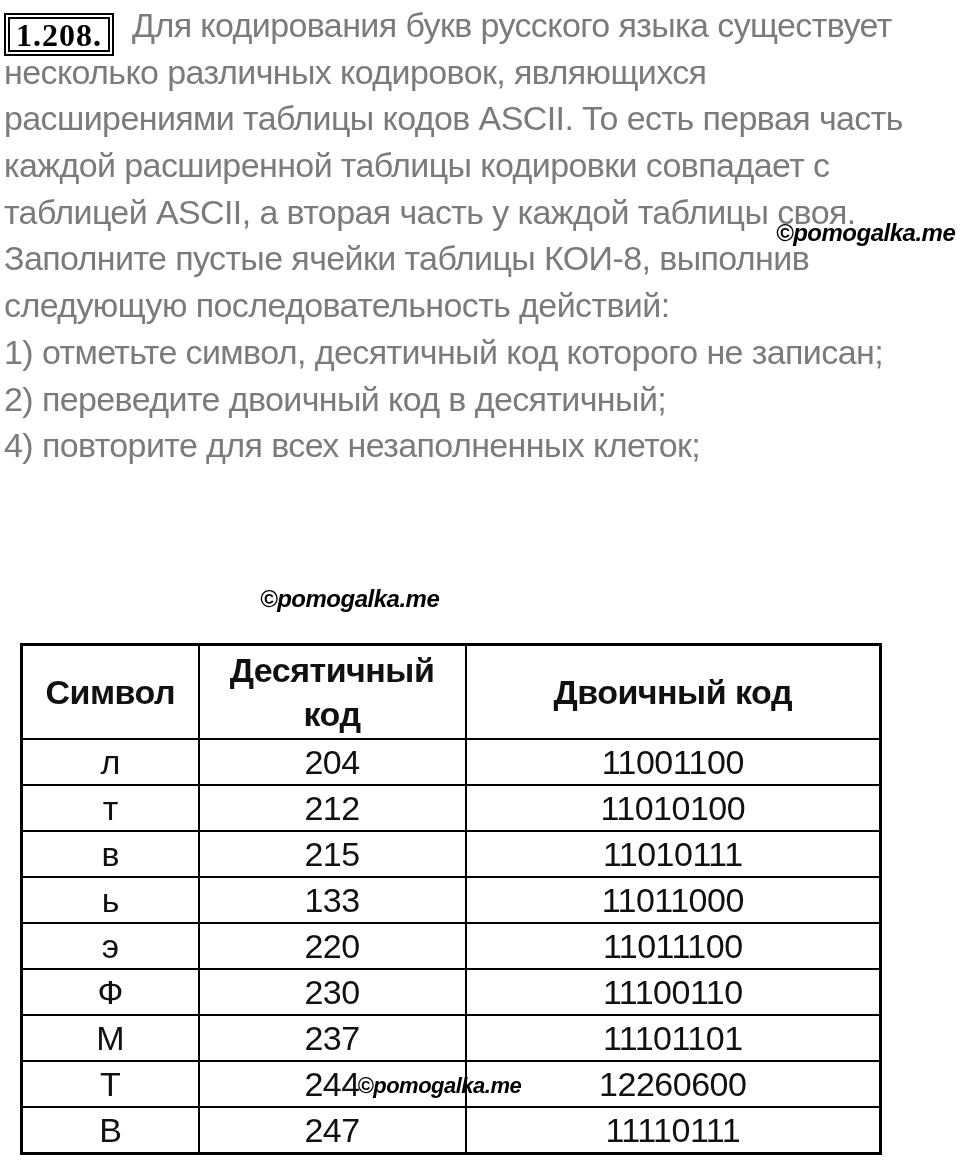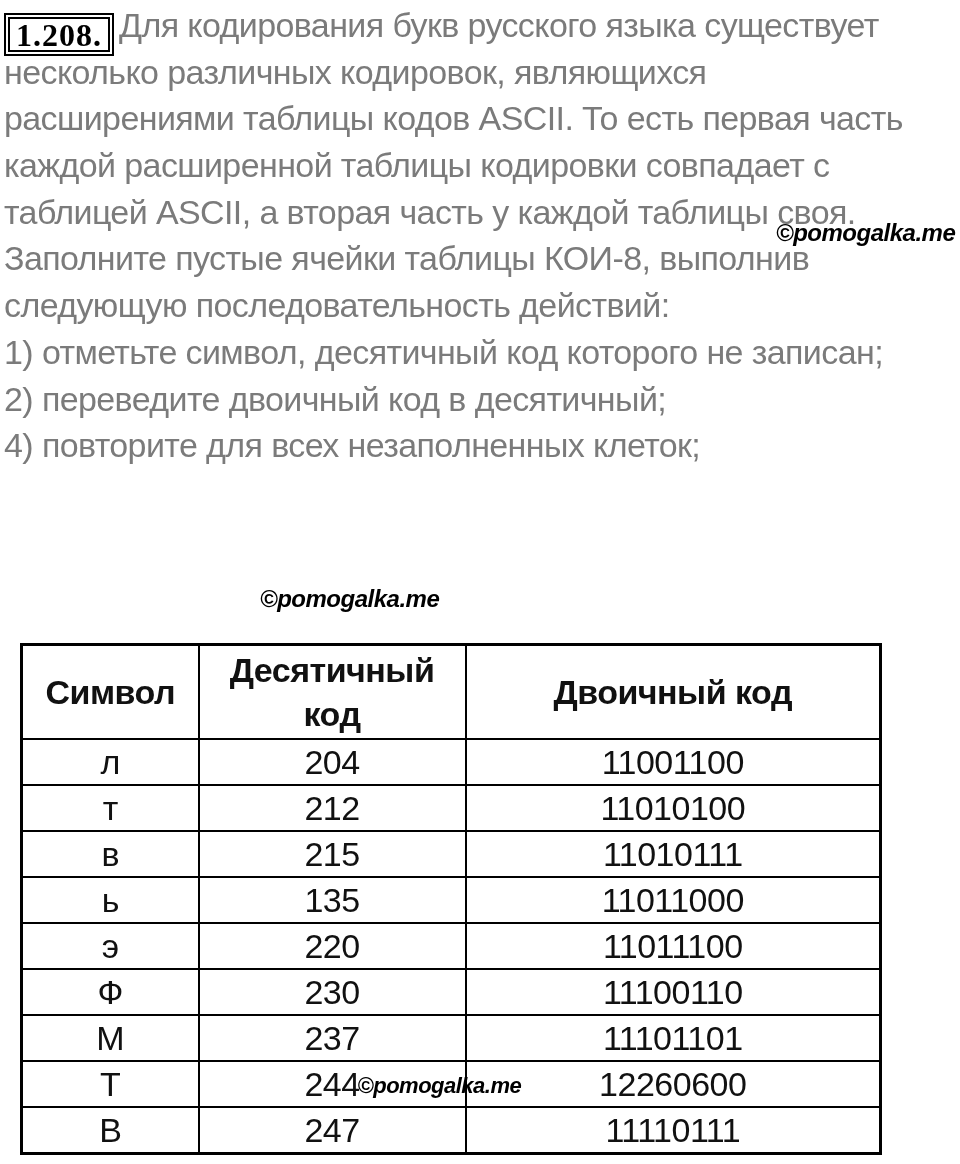--- a/index.html
+++ b/index.html
@@ -26,21 +26,21 @@
     display:inline-block;
     font-family:"Liberation Serif", serif;
     font-weight:bold;
     font-size:32px;
     letter-spacing:1px;
     color:#000;
     line-height:30px;
     padding:5px 10px 4px 10px;
     border:2px solid #000;
     box-shadow: inset 0 0 0 2px #fff, inset 0 0 0 4px #000;
-    margin-right:5px;
+    margin-right:18px;
     vertical-align:-9px;
   }
 
   
   .wm {
     position:absolute;
     color:#000;
     font-weight:bold;
     font-size:24px;
     letter-spacing:-0.5px;
@@ -126,21 +126,21 @@
       <td>212</td>
       <td>11010100</td>
     </tr>
     <tr>
       <td>в</td>
       <td>215</td>
       <td>11010111</td>
     </tr>
     <tr>
       <td>ь</td>
-      <td>135</td>
+      <td>133</td>
       <td>11011000</td>
     </tr>
     <tr>
       <td>э</td>
       <td>220</td>
       <td>11011100</td>
     </tr>
     <tr>
       <td>Ф</td>
       <td>230</td>

